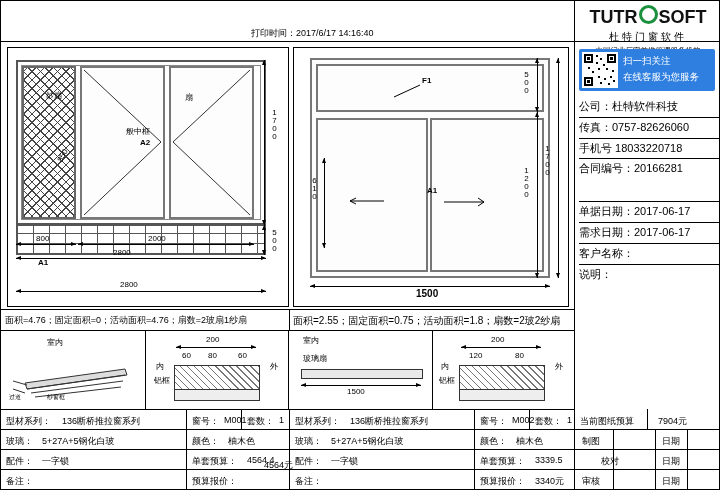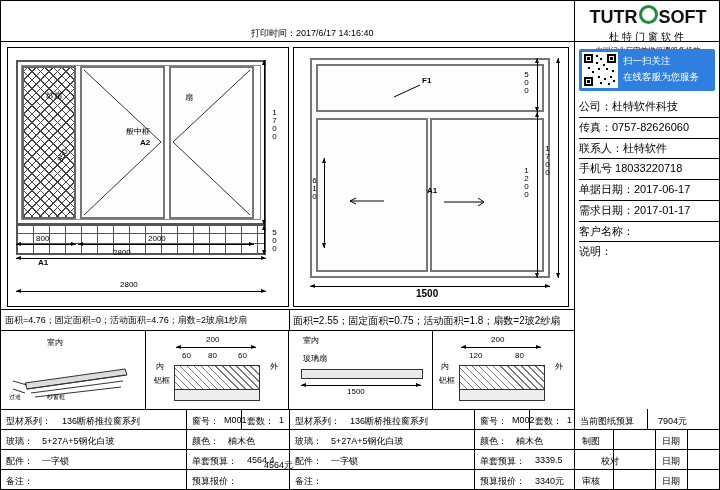--- a/index.html
+++ b/index.html
@@ -125,24 +125,24 @@
       <i style="left:26px;top:31px;width:2px;height:2px;"></i>
       <i style="left:31px;top:28px;width:2px;height:2px;"></i>
     </div>
     <div class="qrtxt1">扫一扫关注</div>
     <div class="qrtxt2">在线客服为您服务</div>
   </div>
 
   <div class="info">
     <div class="row">公司：杜特软件科技</div>
     <div class="row">传真：0757-82626060</div>
-    <div class="row">联系人：杜特软件</div>
     <div class="row">手机号 18033220718</div>
+    <div class="row tall">合同编号：20166281</div>
     <div class="row">单据日期：2017-06-17</div>
-    <div class="row">需求日期：2017-01-17</div>
+    <div class="row">需求日期：2017-06-17</div>
     <div class="row">客户名称：</div>
     <div class="row note">说明：</div>
   </div>
 
   <div class="dwg win-l">
     <div class="lw-outer" style="left:8px;top:12px;">
       <div class="lw-in"></div>
     </div>
 
     <div class="mesh" style="left:14px;top:18px;width:54px;height:153px;"></div>

